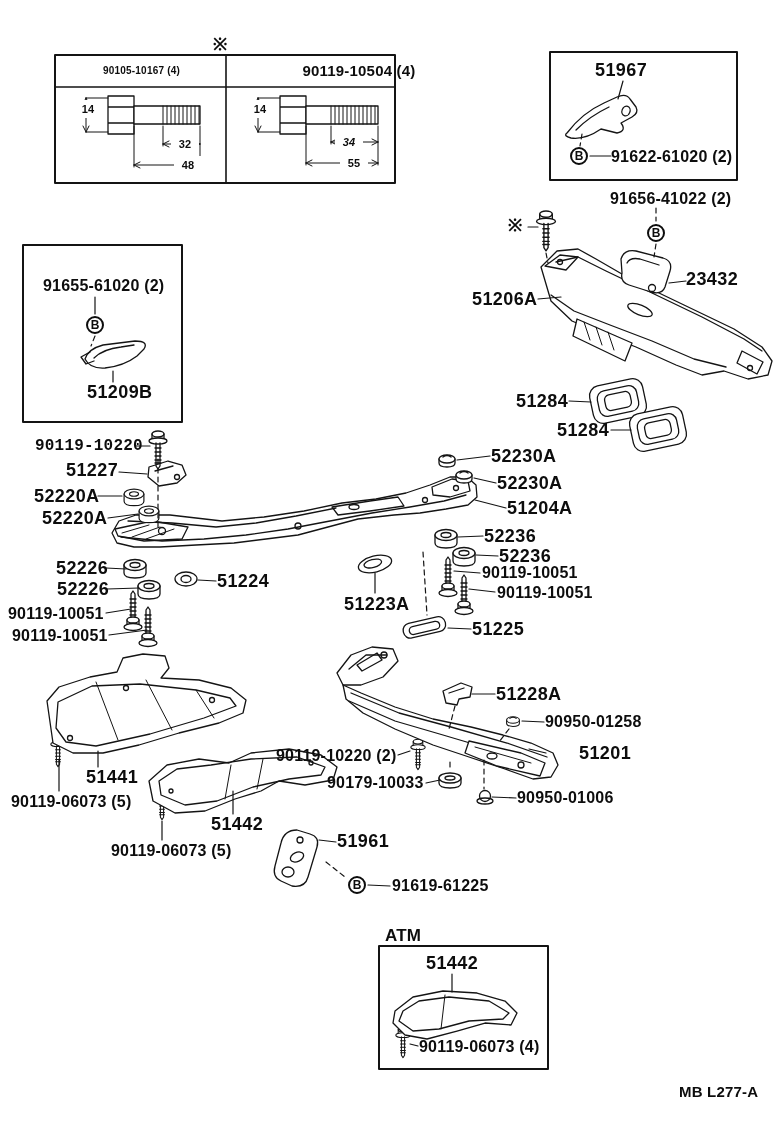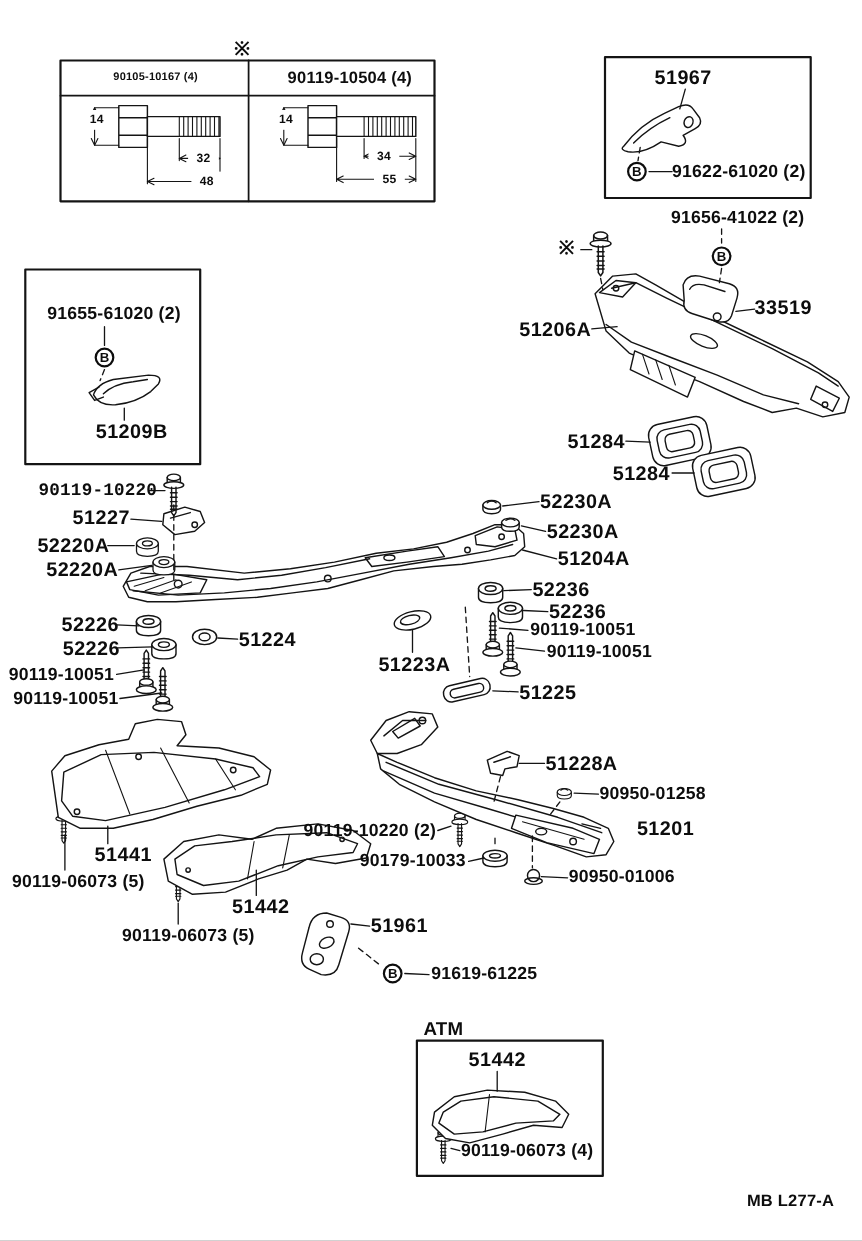--- a/index.html
+++ b/index.html
@@ -254,35 +254,35 @@
              M95,336 L91,346 M158,459 L158,528 M423,552 L427,615
              M455,706 L449,729 M509,729 L499,742 M450,762 L450,771 M484,760 L484,789
              M326,862 L345,877"></path>
   </g>
 </svg>
 
 <div class="lbl mark" style="left:213px;top:36px;">※</div>
 <div class="lbl mark" style="left:508px;top:217px;">※</div>
 
 <div class="lbl ctr" style="left:57px;top:62px;width:169px;font-size:10px;">90105-10167 (4)</div>
-<div class="lbl ctr" style="left:226px;top:62px;width:184px;font-size:15px;">90119-10504 (4)</div>
+<div class="lbl ctr" style="left:226px;top:62px;width:184px;font-size:15px;padding-left:41px;">90119-10504 (4)</div>
 <div class="lbl dim" style="left:76px;top:100px;width:20px;">14</div>
 <div class="lbl dim" style="left:171px;top:135px;width:24px;text-align:center;">32</div>
 <div class="lbl dim" style="left:174px;top:156px;width:24px;">48</div>
 <div class="lbl dim" style="left:248px;top:100px;width:20px;">14</div>
-<div class="lbl dim" style="left:335px;top:133px;width:24px;">34</div>
+<div class="lbl dim" style="left:335px;top:133px;width:24px;font-style:italic;">34</div>
 <div class="lbl dim" style="left:340px;top:154px;width:24px;">55</div>
 
 <div class="lbl lg" style="left:595px;top:61px;">51967</div>
 <div class="cc" style="left:570px;top:147px;">B</div>
 <div class="lbl" style="left:611px;top:148px;">91622-61020 (2)</div>
 
 <div class="lbl" style="left:610px;top:190px;text-align:right;">91656-41022 (2)</div>
 <div class="cc" style="left:647px;top:224px;">B</div>
-<div class="lbl lg" style="left:686px;top:270px;">33519</div>
+<div class="lbl lg" style="left:686px;top:270px;">23432</div>
 <div class="lbl lg" style="left:472px;top:290px;">51206A</div>
 <div class="lbl lg" style="left:516px;top:392px;">51284</div>
 <div class="lbl lg" style="left:557px;top:421px;">51284</div>
 
 <div class="lbl" style="left:43px;top:277px;">91655-61020 (2)</div>
 <div class="cc" style="left:86px;top:316px;">B</div>
 <div class="lbl lg" style="left:87px;top:383px;">51209B</div>
 
 <div class="lbl" style="left:35px;top:437px;font-family:Liberation Mono, monospace;">90119-10220</div>
 <div class="lbl lg" style="left:66px;top:461px;">51227</div>

